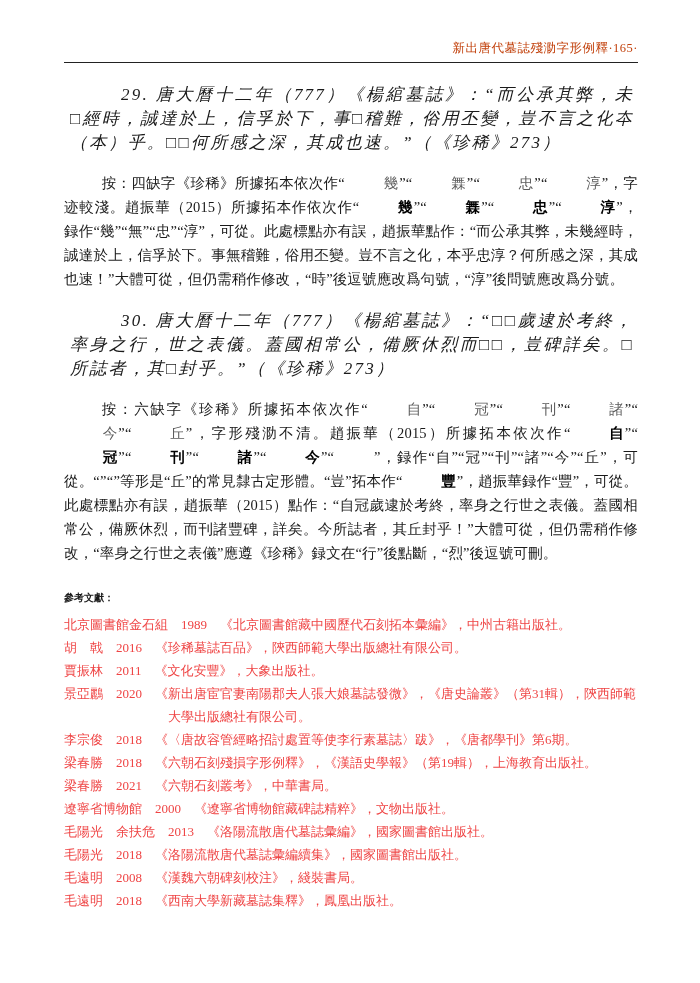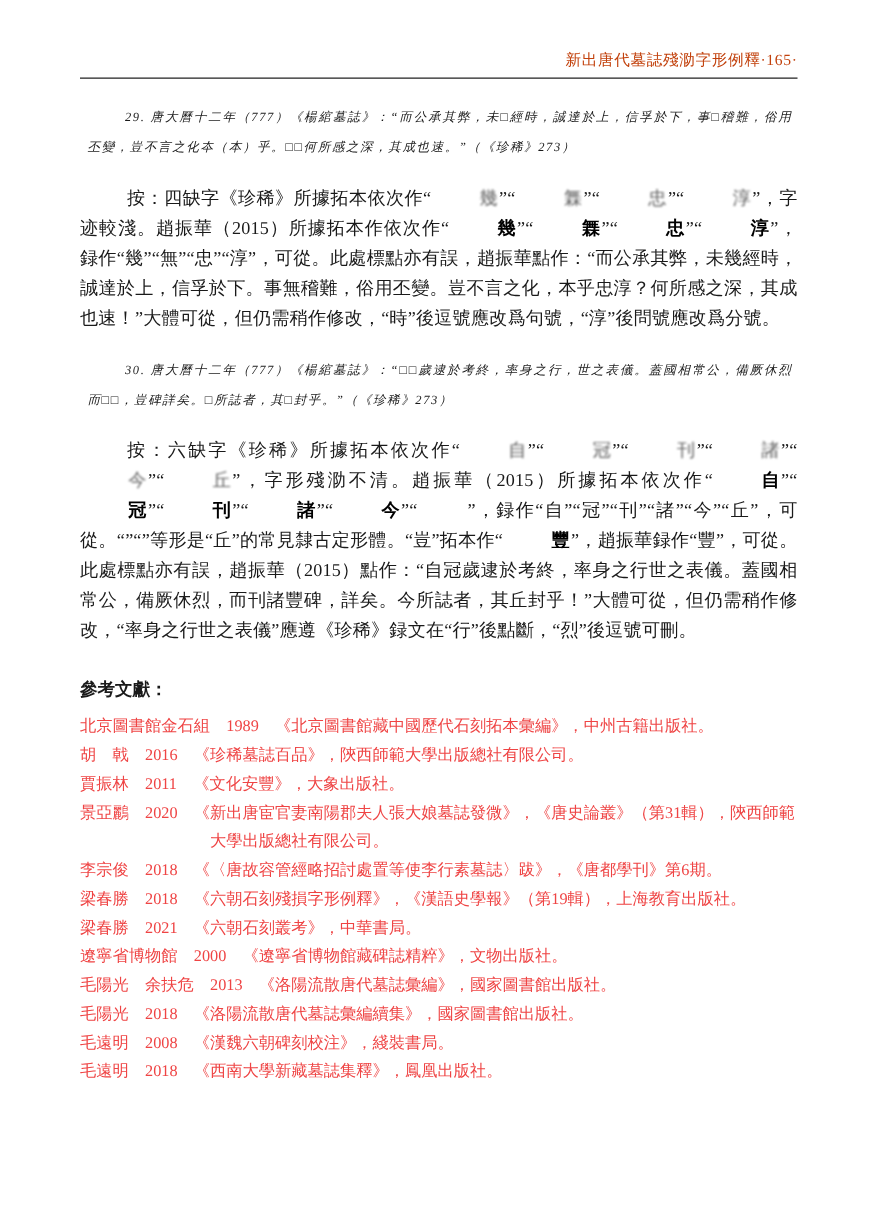--- a/index.html
+++ b/index.html
@@ -25,21 +25,21 @@
     color: #c2410c;
     padding-bottom: 5px;
   }
   .header-rule {
     border: none;
     border-bottom: 1.6px solid #222;
     margin: 0 0 20px 0;
   }
   .quote-para {
     font-style: italic;
-    font-size: 10px;
+    font-size: 17px;
     line-height: 24px;
     letter-spacing: 0.13em;
     text-align: justify;
     margin: 8px 4px 14px 6px;
     text-indent: 3em;
   }
   .note-para {
     font-style: normal;
     font-size: 14.5px;
     line-height: 24px;
@@ -59,21 +59,21 @@
     filter: blur(0.7px) contrast(0.95);
   }
   .glyph-img.dark {
     color: #000;
     font-weight: 700;
     filter: blur(0.35px);
   }
   .refs-title {
     font-family: Liberation Mono, monospace;
     font-weight: bold;
-    font-size: 14px;
+    font-size: 10px;
     margin: 26px 0 8px 0;
   }
   .ref-item {
     font-size: 13px;
     line-height: 23px;
     padding-left: 104px;
     text-indent: -104px;
     color: #ef4444;
   }
 </style>

